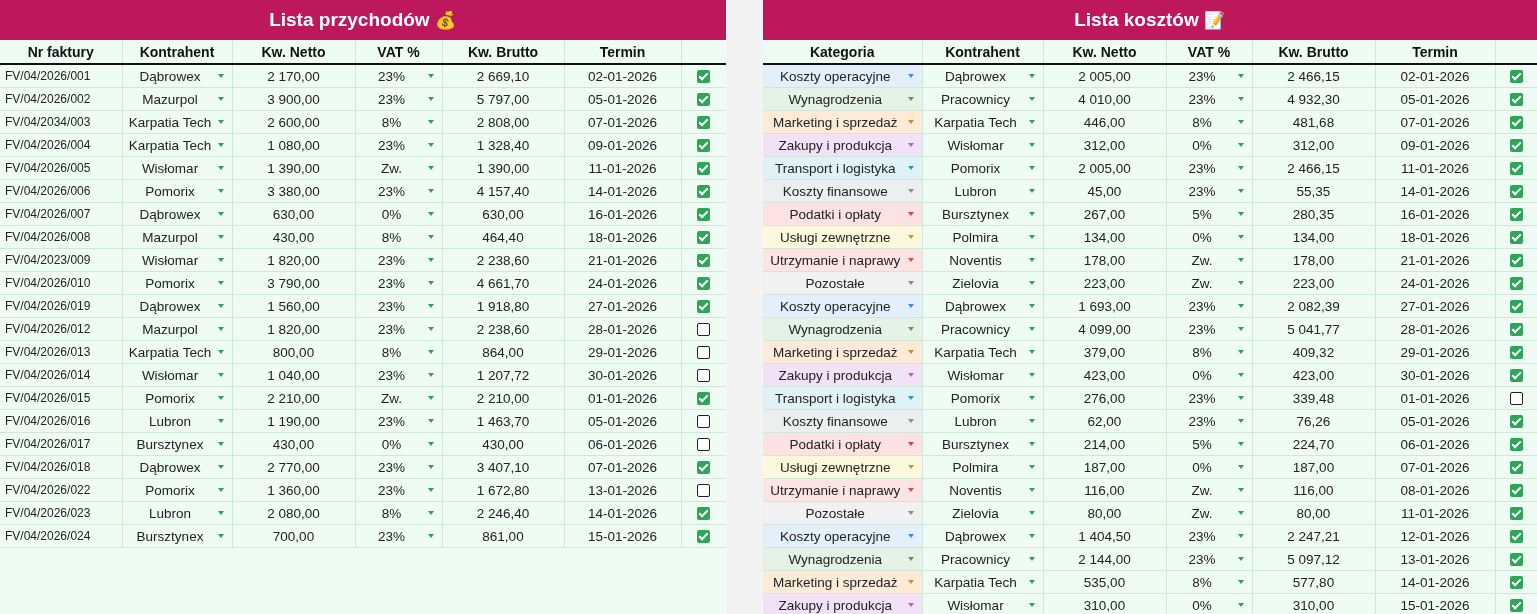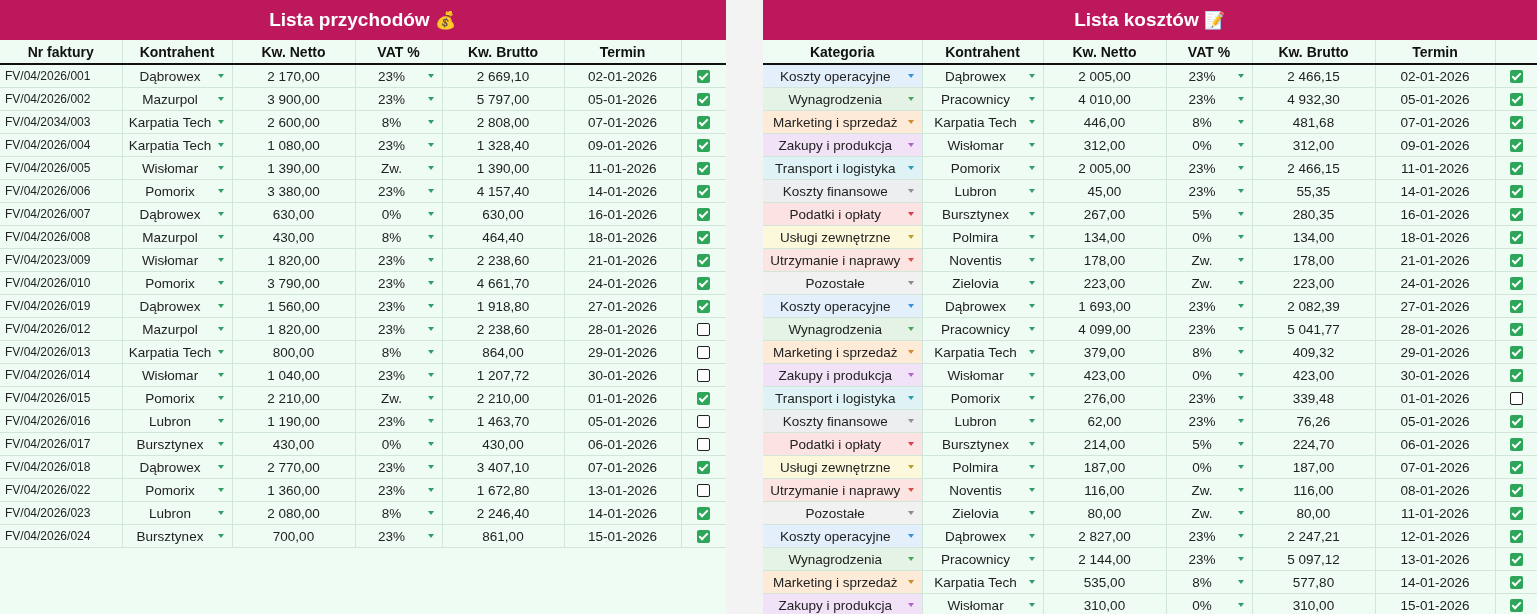--- a/index.html
+++ b/index.html
@@ -681,21 +681,21 @@
           <td>11-01-2026</td>
           <td><span class="cb on"></span></td>
         </tr>
         <tr>
           <td style="background: rgb(227, 240, 251);">
             <span class="dd"><span>Koszty operacyjne</span><span class="arrow" style="border-top-color: rgb(59, 143, 214);"></span></span>
           </td>
           <td>
             <span class="dd"><span>Dąbrowex</span><span class="arrow"></span></span>
           </td>
-          <td>2 827,00</td>
+          <td>1 404,50</td>
           <td>
             <span class="dd"><span>23%</span><span class="arrow"></span></span>
           </td>
           <td>2 247,21</td>
           <td>12-01-2026</td>
           <td><span class="cb on"></span></td>
         </tr>
         <tr>
           <td style="background: rgb(228, 243, 230);">
             <span class="dd"><span>Wynagrodzenia</span><span class="arrow" style="border-top-color: rgb(74, 163, 90);"></span></span>

